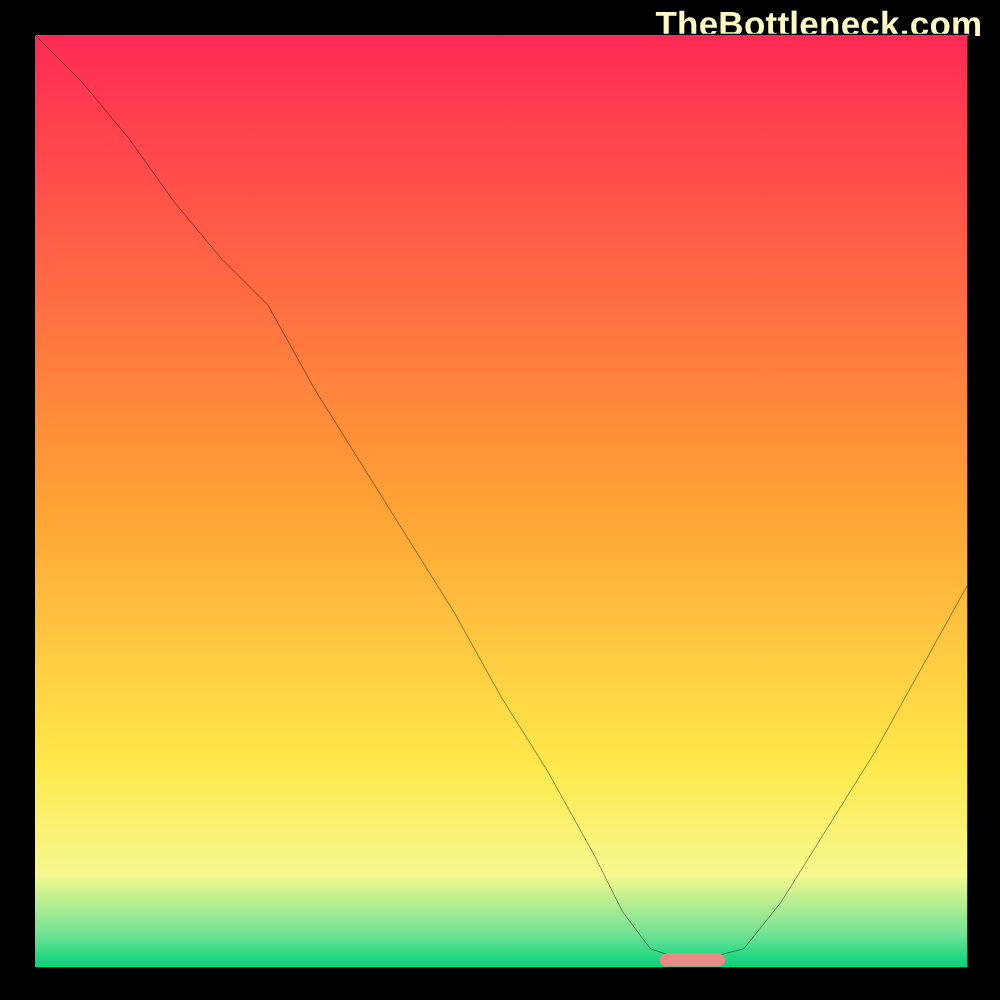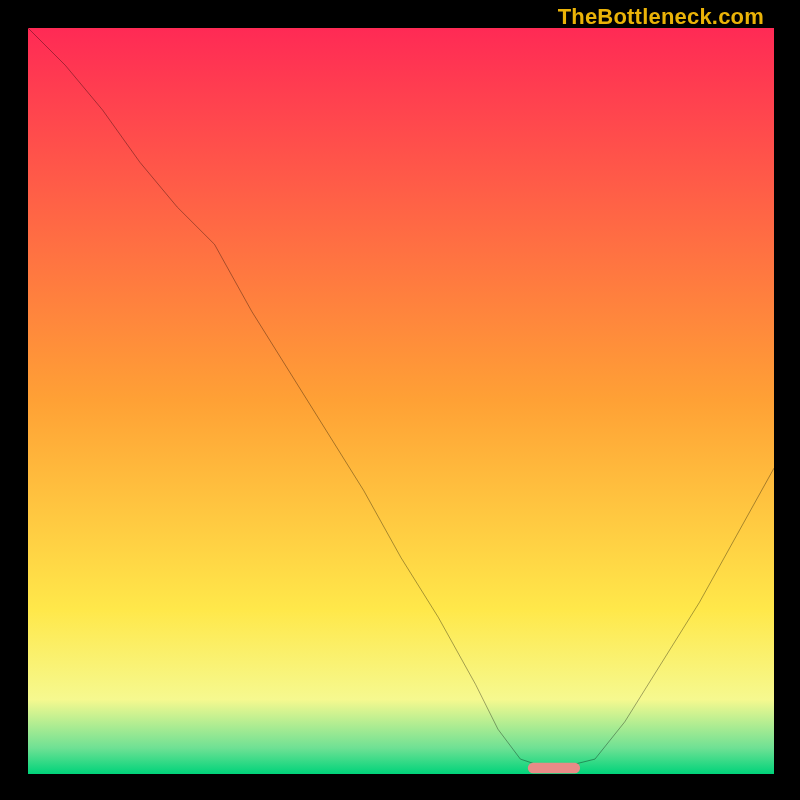--- a/index.html
+++ b/index.html
@@ -23,25 +23,25 @@
     position: absolute;
     left: 0;
     top: 0;
     width: 746px;
     height: 746px;
     display: block;
   }
   .watermark {
     position: absolute;
     top: 4px;
-    right: 36px;
+    right: 14px;
     font-family: Arial, Helvetica, sans-serif;
-    font-size: 22px;
+    font-size: 28px;
     font-weight: 600;
-    color: #eab308;
+    color: #fef9c3;
     letter-spacing: 0.2px;
     user-select: none;
   }
 </style>
 </head>
 <body>
 
 <div class="watermark">TheBottleneck.com</div>
 
 <div class="frame">

